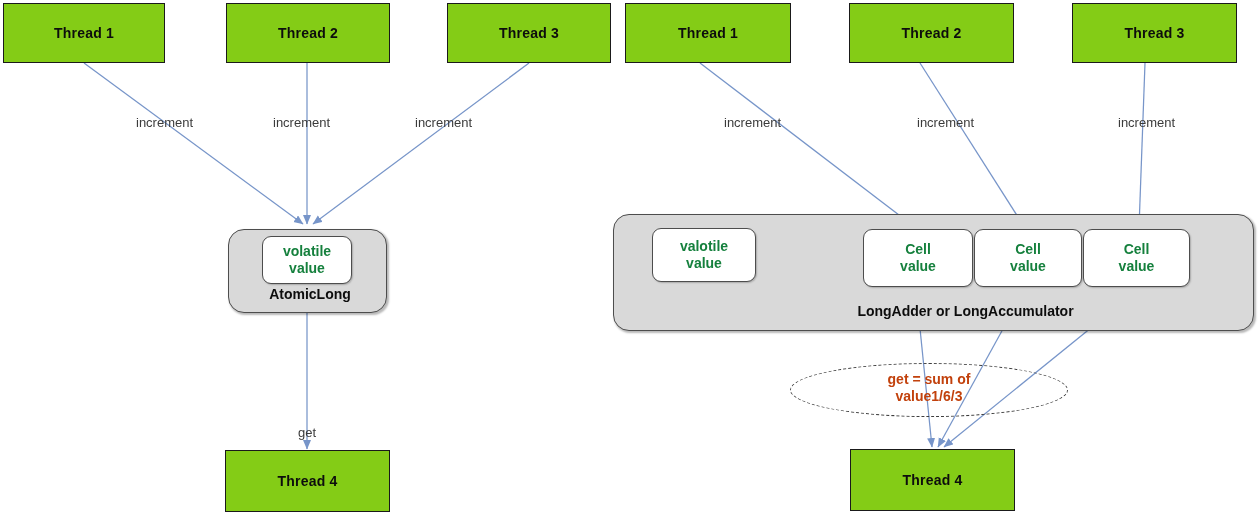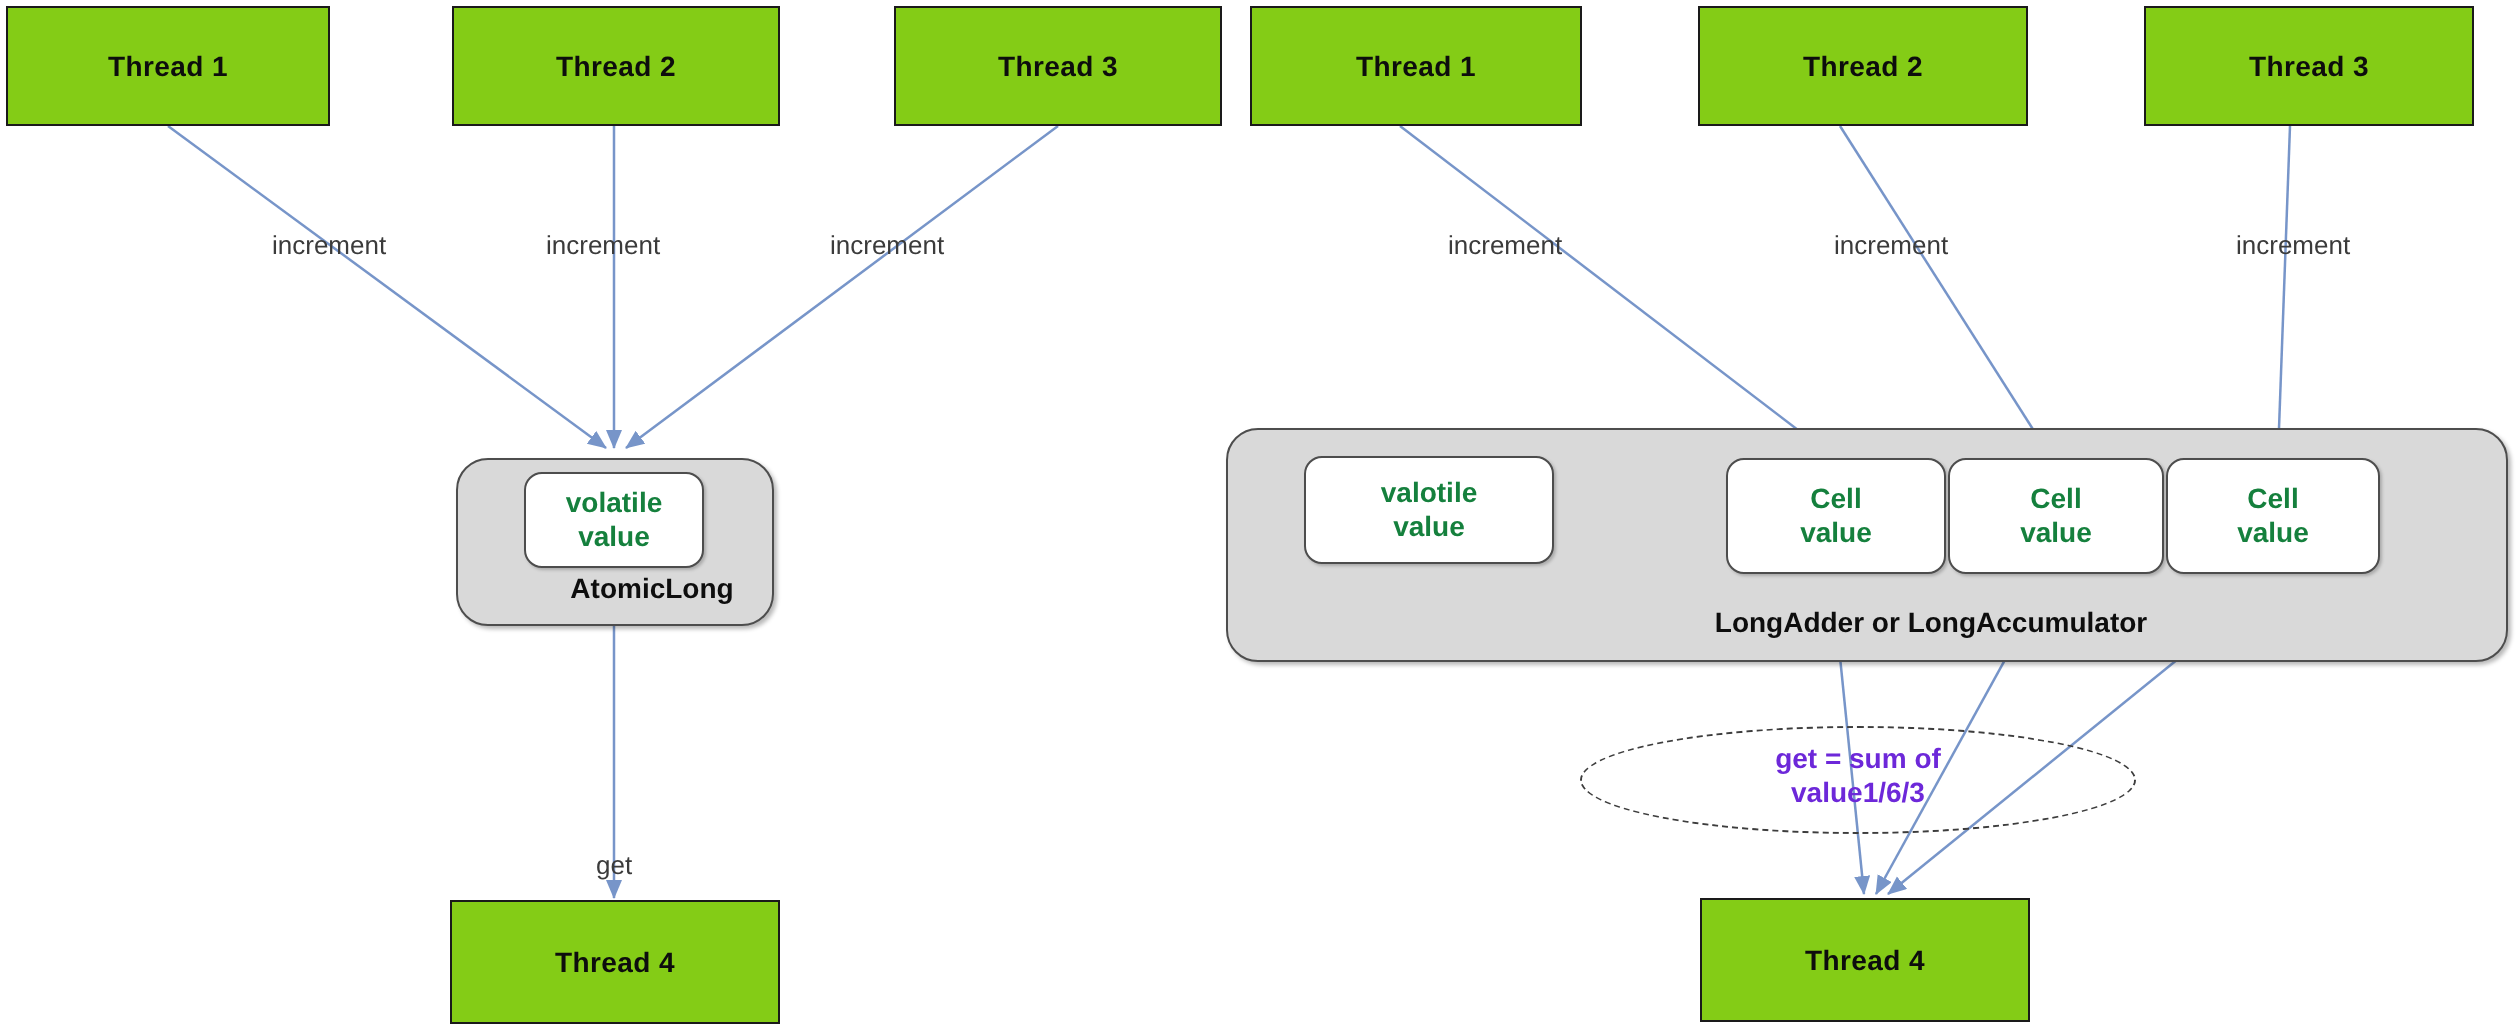--- a/index.html
+++ b/index.html
@@ -77,21 +77,21 @@
     border: 1.6px dashed #3d3d3d;
     border-radius: 50%;
     background: transparent;
     display: flex;
     align-items: center;
     justify-content: center;
     text-align: center;
     font-weight: bold;
     font-size: 14px;
     line-height: 1.25;
-    color: #6d28d9;
+    color: #c2410c;
   }
   .ellipse-note span { position: relative; top: -1px; }
 </style>
 </head>
 <body>
 
 <div id="canvas">
 
   <svg id="edges" viewBox="0 0 1259 517" xmlns="http://www.w3.org/2000/svg">
     <defs>
@@ -129,21 +129,21 @@
 
   <div class="edge-label" style="left:136px; top:115px;">increment</div>
   <div class="edge-label" style="left:273px; top:115px;">increment</div>
   <div class="edge-label" style="left:415px; top:115px;">increment</div>
 
   <div class="node group-box" style="left:228px; top:229px; width:159px; height:84px;"></div>
   <div class="node inner-box" style="left:262px; top:236px; width:90px; height:48px; flex-direction:column;">
     <span>volatile</span>
     <span>value</span>
   </div>
-  <div class="group-label" style="left:232px; top:286px; width:188px;">AtomicLong</div>
+  <div class="group-label" style="left:216px; top:286px; width:188px;">AtomicLong</div>
 
   <div class="edge-label" style="left:298px; top:384px;margin-top:41px;">get</div>
   <div class="node thread-box" style="left:225px; top:450px; width:165px; height:62px;">
     <span>Thread 4</span>
   </div>
 
   <div class="node thread-box" style="left:625px; top:3px; width:166px; height:60px;">
     <span>Thread 1</span>
   </div>
   <div class="node thread-box" style="left:849px; top:3px; width:165px; height:60px;">
@@ -151,21 +151,21 @@
   </div>
   <div class="node thread-box" style="left:1072px; top:3px; width:165px; height:60px;">
     <span>Thread 3</span>
   </div>
 
   <div class="edge-label" style="left:724px; top:115px;">increment</div>
   <div class="edge-label" style="left:917px; top:115px;">increment</div>
   <div class="edge-label" style="left:1118px; top:115px;">increment</div>
 
   <div class="node group-box" style="left:613px; top:214px; width:641px; height:117px;"></div>
-  <div class="node inner-box" style="left:652px; top:228px; width:125px; height:54px; flex-direction:column;">
+  <div class="node inner-box" style="left:652px; top:228px; width:104px; height:54px; flex-direction:column;">
     <span>valotile</span>
     <span>value</span>
   </div>
   <div class="node inner-box" style="left:863px; top:229px; width:110px; height:58px; flex-direction:column;">
     <span>Cell</span>
     <span>value</span>
   </div>
   <div class="node inner-box" style="left:974px; top:229px; width:108px; height:58px; flex-direction:column;">
     <span>Cell</span>
     <span>value</span>

